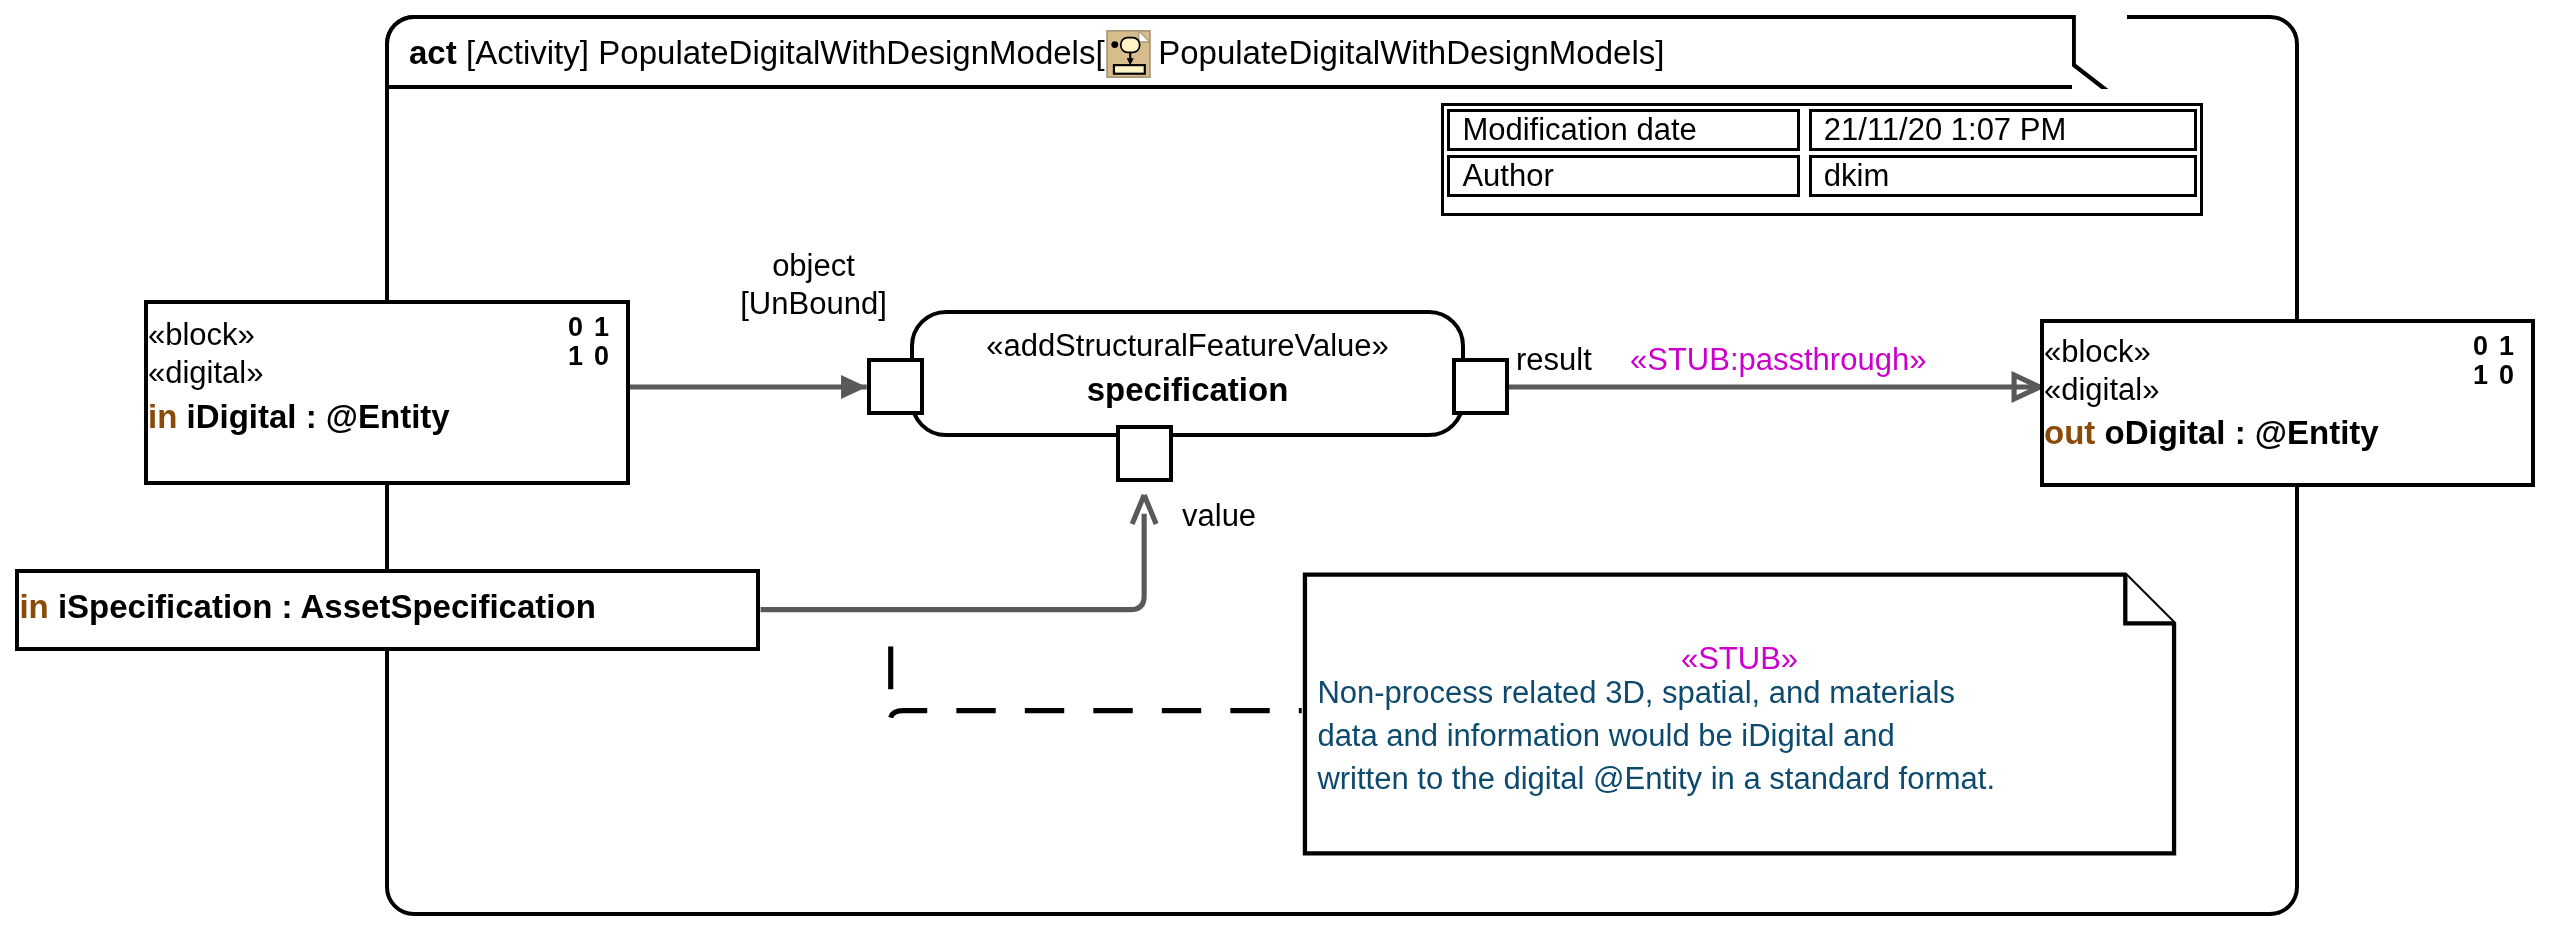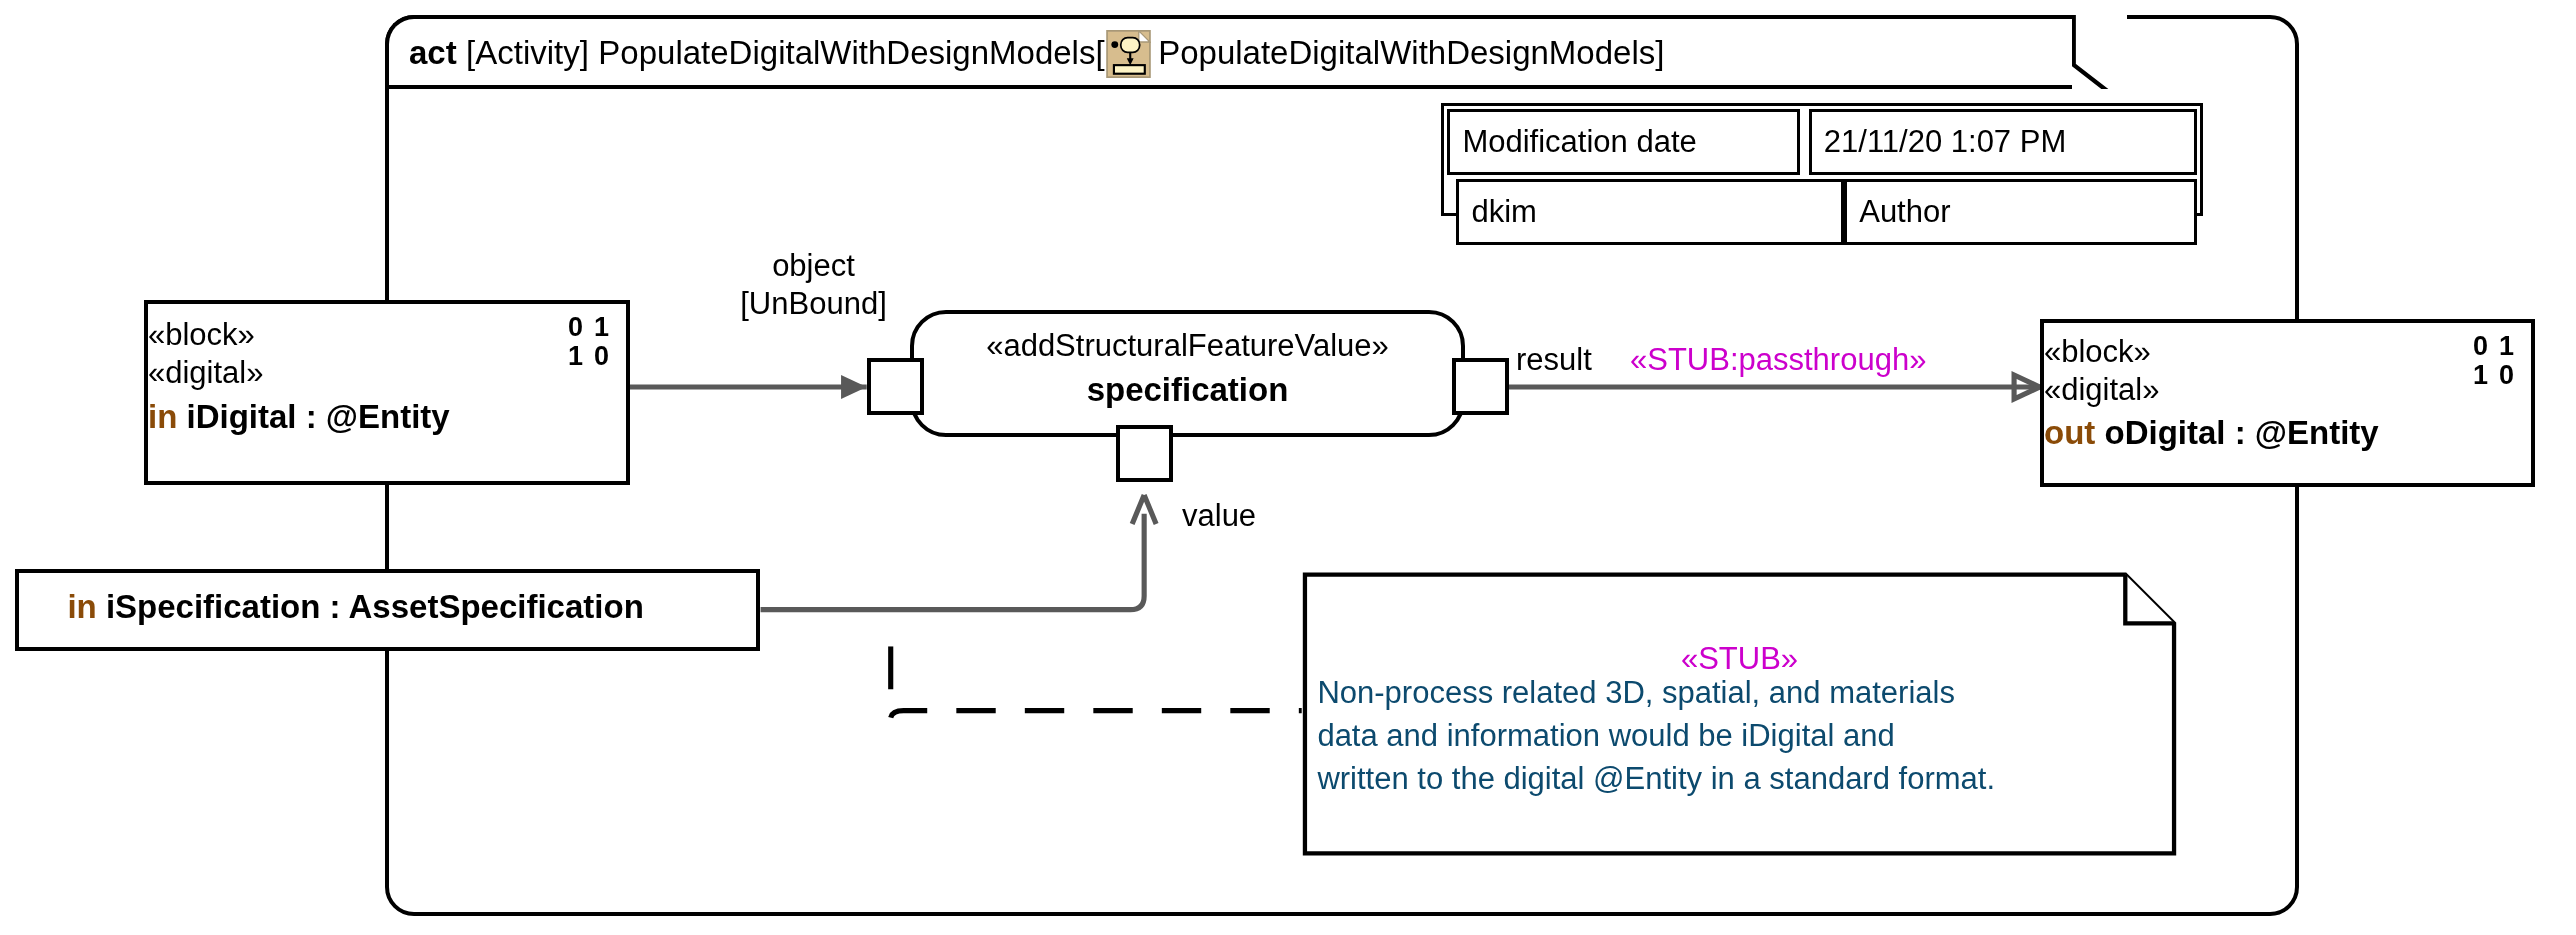--- a/index.html
+++ b/index.html
@@ -162,21 +162,21 @@
     border: 3.4px solid #000;
     background: #ffffff;
     box-sizing: border-box;
     padding: 3.4px;
     z-index: 5;
   }
   .meta-row { display: flex; }
   .meta-cell {
     border: 3.4px solid #000;
     box-sizing: border-box;
-    height: 66px;
+    height: 42px;
     display: flex;
     align-items: center;
     padding-left: 12px;
     font-size: 31px;
     color: #000;
     background: #fff;
     white-space: nowrap;
     overflow: hidden;
   }
   .meta-cell.k { width: 358px; }
@@ -282,39 +282,39 @@
     <line x1="1040" y1="755" x2="1040" y2="805" stroke="#000000" stroke-width="6"></line>
     <path d="M1040,838 Q1042,830 1055,830 L1520,830" fill="none" stroke="#000000" stroke-width="6" stroke-dasharray="46 34"></path>
   </svg>
 
   <div class="meta-table">
     <div class="meta-row">
       <div class="meta-cell k">Modification date</div>
       <div class="meta-cell v">21/11/20 1:07 PM</div>
     </div>
     <div class="meta-row">
+      <div class="meta-cell k">Author</div>
       <div class="meta-cell v">dkim</div>
-      <div class="meta-cell k">Author</div>
     </div>
   </div>
 
   <div class="box" style="left:144px; top:300px; width:486px; height:185px;">
     <div class="box-lines" style="top:12px;">«block»</div>
     <div class="box-lines" style="top:50px;">«digital»</div>
     <div class="box-lines param-name" style="top:94px;">
       <span class="dir-kw">in</span><span> iDigital : @Entity</span>
     </div>
     <div class="mult">
       <div>0 1</div>
       <div>1 0</div>
     </div>
   </div>
 
   <div class="box" style="left:15.4px; top:569px; width:745px; height:82px;">
-    <div class="box-lines param-name" style="top:15.4px;padding-left:48px;">
+    <div class="box-lines param-name" style="top:15.4px;">
       <span class="dir-kw">in</span><span> iSpecification : AssetSpecification</span>
     </div>
   </div>
 
   <div class="box" style="left:2040px; top:319px; width:495px; height:168px;">
     <div class="box-lines" style="top:10.3px;">«block»</div>
     <div class="box-lines" style="top:48px;">«digital»</div>
     <div class="box-lines param-name" style="top:91px;">
       <span class="dir-kw">out</span><span> oDigital : @Entity</span>
     </div>

